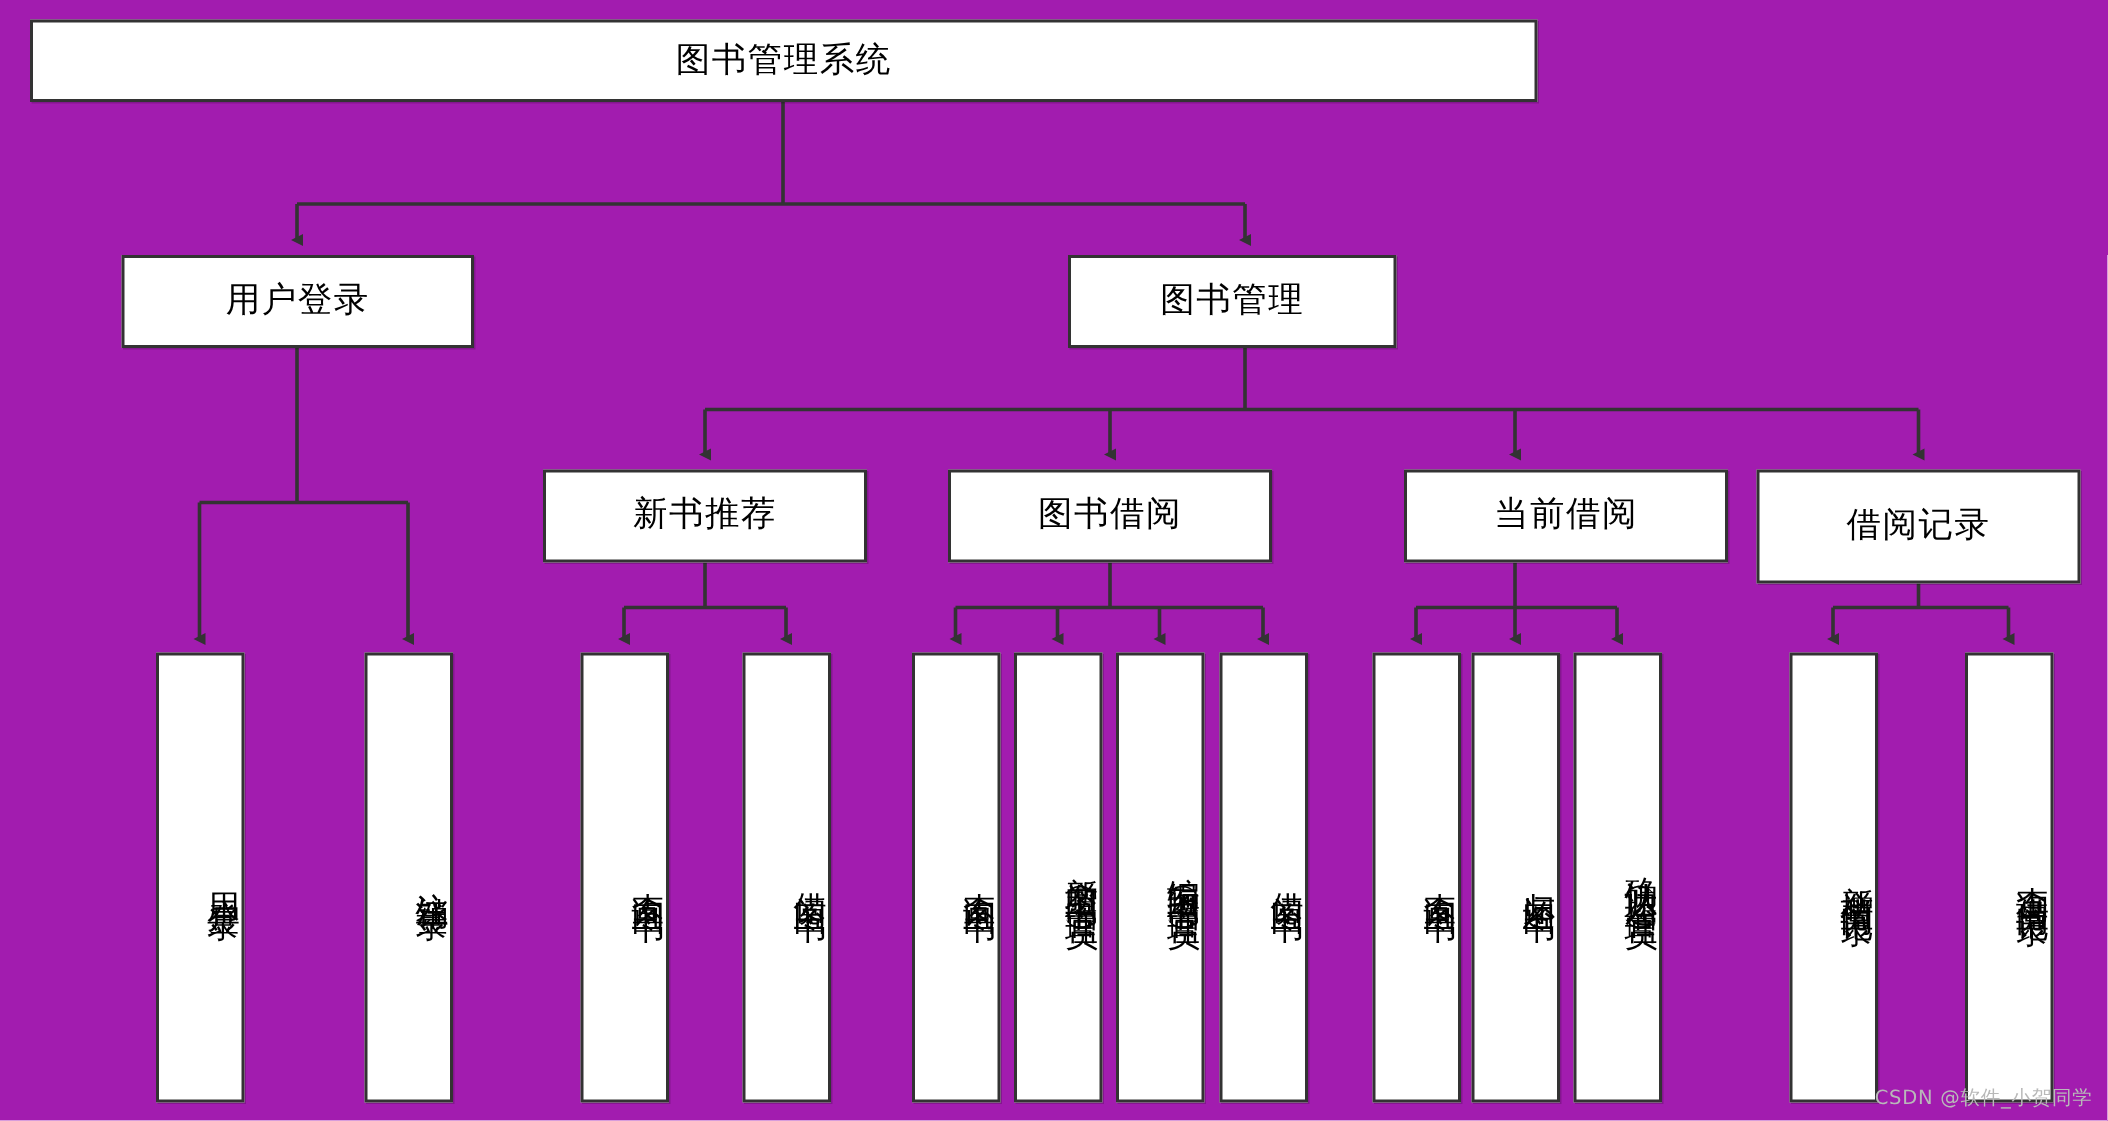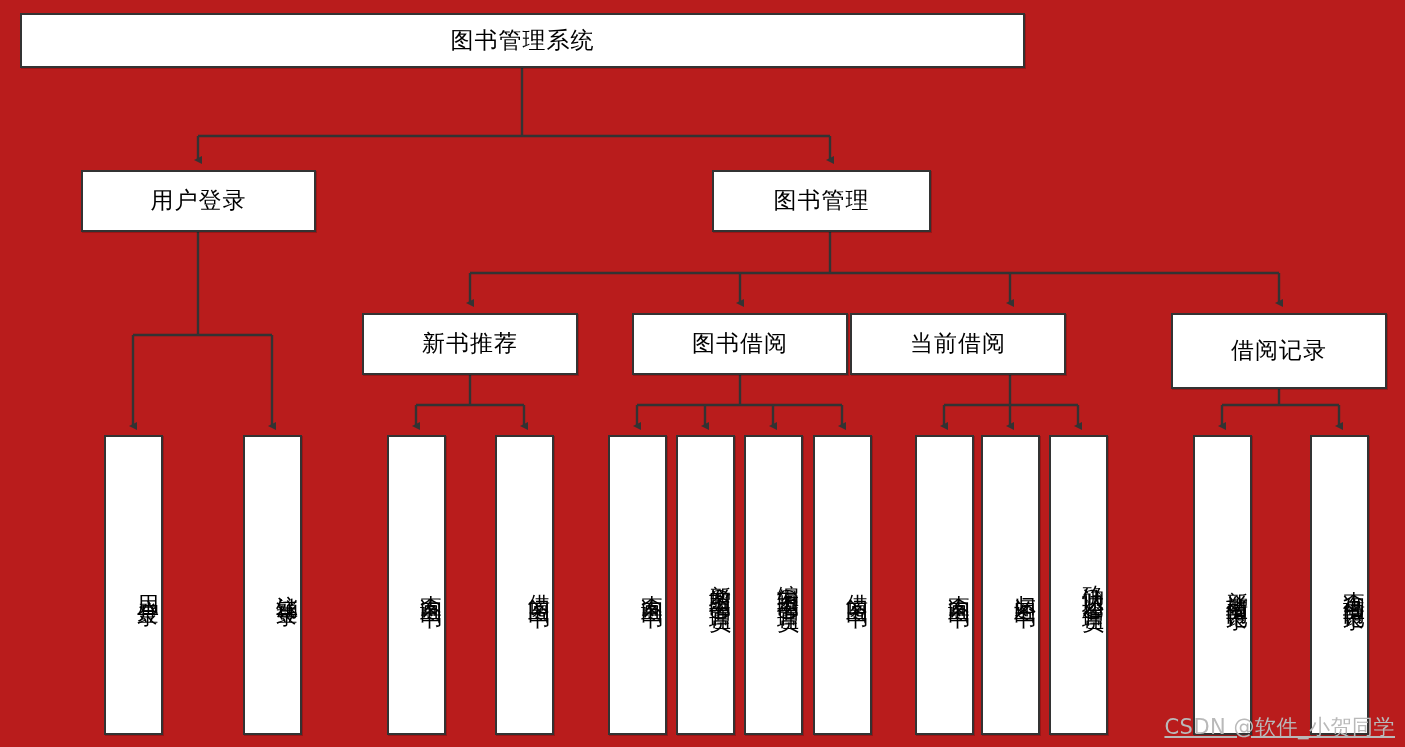--- a/index.html
+++ b/index.html
@@ -8,21 +8,21 @@
     padding: 0;
     background: #ffffff;
   }
   body {
     font-family: "DejaVu Sans", "Liberation Sans", sans-serif;
   }
   #diagram-root {
     position: relative;
     width: 1405px;
     height: 747px;
-    background: #b91c1c;
+    background: #a21caf;
     overflow: hidden;
   }
   #edge-layer {
     position: absolute;
     left: 0;
     top: 0;
     width: 1405px;
     height: 747px;
     pointer-events: none;
   }
@@ -57,26 +57,25 @@
     align-items: flex-start;
   }
   .node-label {
     display: block;
     white-space: pre-line;
   }
   #watermark {
     position: absolute;
     right: 10px;
     bottom: 6px;
-    font-size: 21px;
+    font-size: 13px;
     color: #b9b9b9;
     letter-spacing: 0.5px;
     white-space: nowrap;
     font-family: "DejaVu Sans", "Liberation Sans", sans-serif;
-    text-decoration: underline;
   }
 </style>
 </head>
 <body>
 
 <div id="diagram-root">
 
   <svg id="edge-layer" viewBox="0 0 1405 747" xmlns="http://www.w3.org/2000/svg">
     <defs>
       <marker id="arrowhead" markerWidth="9" markerHeight="9" refX="4.5" refY="4.5" orient="auto" markerUnits="userSpaceOnUse">
@@ -137,21 +136,21 @@
   <div class="node horizontal" style="left:712px; top:170px; width:219px; height:62px;">
     <span class="node-label">图书管理</span>
   </div>
 
   <div class="node horizontal" style="left:632px; top:313px; width:216px; height:62px;">
     <span class="node-label">图书借阅</span>
   </div>
   <div class="node horizontal" style="left:362px; top:313px; width:216px; height:62px;">
     <span class="node-label">新书推荐</span>
   </div>
-  <div class="node horizontal" style="left:850px; top:313px; width:216px; height:62px;">
+  <div class="node horizontal" style="left:936px; top:313px; width:216px; height:62px;">
     <span class="node-label">当前借阅</span>
   </div>
   <div class="node horizontal" style="left:1171px; top:313px; width:216px; height:76px;">
     <span class="node-label">借阅记录</span>
   </div>
 
   <div class="node vertical" style="left:104px; top:435px; width:59px; height:300px;">
     <span class="node-label">用户登录</span>
   </div>
   <div class="node vertical" style="left:243px; top:435px; width:59px; height:300px;">

